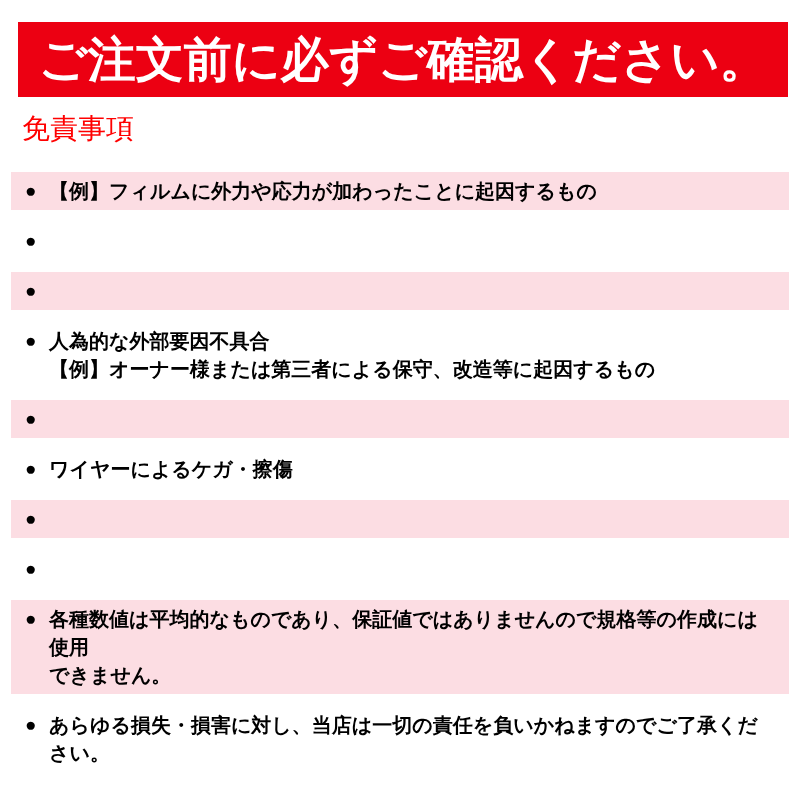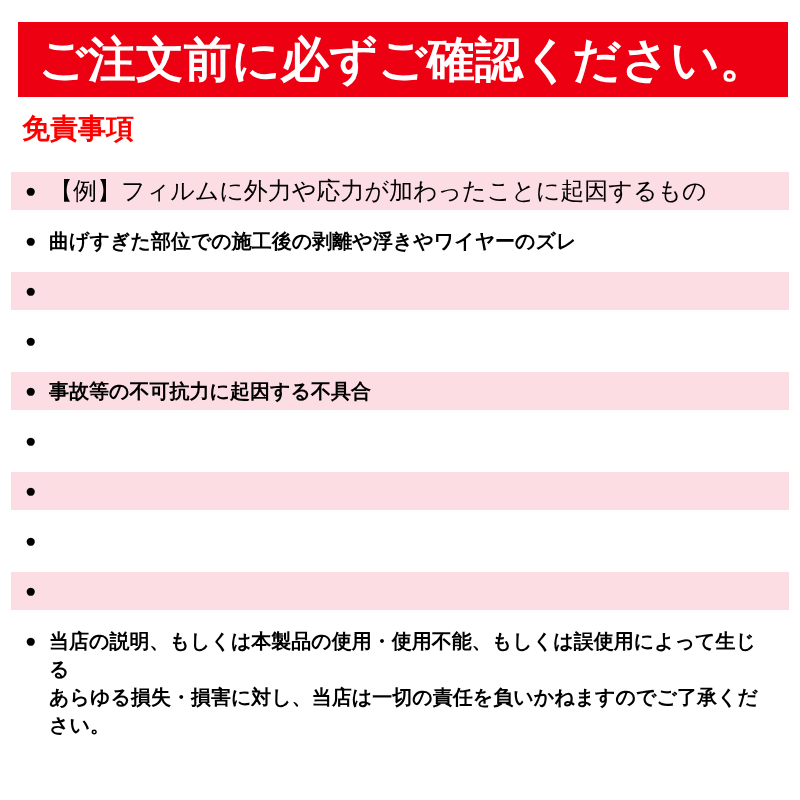--- a/index.html
+++ b/index.html
@@ -30,21 +30,21 @@
     justify-content: center;
     font-size: 48px;
     font-weight: bold;
     white-space: nowrap;
     line-height: 1;
   }
   .section-heading {
     margin: 18px 0 0 22px;
     color: var(--heading-red);
     font-size: 28px;
-    font-weight: bold;
+    font-weight: normal;
     line-height: 1;
   }
   .list {
     margin: 29px 11px 0 11px;
   }
   .item {
     display: flex;
     align-items: flex-start;
     padding: 5px 14px;
     margin-bottom: 12px;
@@ -61,22 +61,22 @@
     width: 24px;
     font-size: 19px;
     line-height: 28px;
   }
   .lines {
     flex: 1;
     min-width: 0;
   }
   .line { display: block; }
   .line.example {
-    font-size: 24px;
-    font-weight: normal;
+    font-size: 20px;
+    font-weight: bold;
   }
 </style>
 </head>
 <body>
 
 <div class="banner">
   <span>ご注文前に必ずご確認ください。</span>
 </div>
 
 <h2 class="section-heading">免責事項</h2>
@@ -85,57 +85,61 @@
 
   <div class="item pink">
     <span class="bullet">●</span>
     <span class="lines">
       <span class="line example">【例】フィルムに外力や応力が加わったことに起因するもの</span>
     </span>
   </div>
 
   <div class="item">
     <span class="bullet">●</span>
+  </div>
+
+  <div class="item pink">
+    <span class="bullet">●</span>
+  </div>
+
+  <div class="item">
+    <span class="bullet">●</span>
     <span class="lines">
-      <span class="line">曲げすぎた部位での施工後の剥離や浮きやワイヤーのズレ</span>
+      <span class="line">人為的な外部要因不具合</span>
+      <span class="line example">【例】オーナー様または第三者による保守、改造等に起因するもの</span>
+    </span>
+  </div>
+
+  <div class="item pink">
+    <span class="bullet">●</span>
+  </div>
+
+  <div class="item">
+    <span class="bullet">●</span>
+    <span class="lines">
+      <span class="line">ワイヤーによるケガ・擦傷</span>
     </span>
   </div>
 
   <div class="item pink">
     <span class="bullet">●</span>
   </div>
 
   <div class="item">
     <span class="bullet">●</span>
   </div>
 
   <div class="item pink">
     <span class="bullet">●</span>
     <span class="lines">
-      <span class="line">事故等の不可抗力に起因する不具合</span>
+      <span class="line">各種数値は平均的なものであり、保証値ではありませんので規格等の作成には使用</span>
+      <span class="line">できません。</span>
     </span>
   </div>
 
   <div class="item">
     <span class="bullet">●</span>
-  </div>
-
-  <div class="item pink">
-    <span class="bullet">●</span>
-  </div>
-
-  <div class="item">
-    <span class="bullet">●</span>
-  </div>
-
-  <div class="item pink">
-    <span class="bullet">●</span>
-  </div>
-
-  <div class="item">
-    <span class="bullet">●</span>
     <span class="lines">
-      <span class="line">当店の説明、もしくは本製品の使用・使用不能、もしくは誤使用によって生じる</span>
       <span class="line">あらゆる損失・損害に対し、当店は一切の責任を負いかねますのでご了承ください。</span>
     </span>
   </div>
 
 </div>
 
 </body></html>

